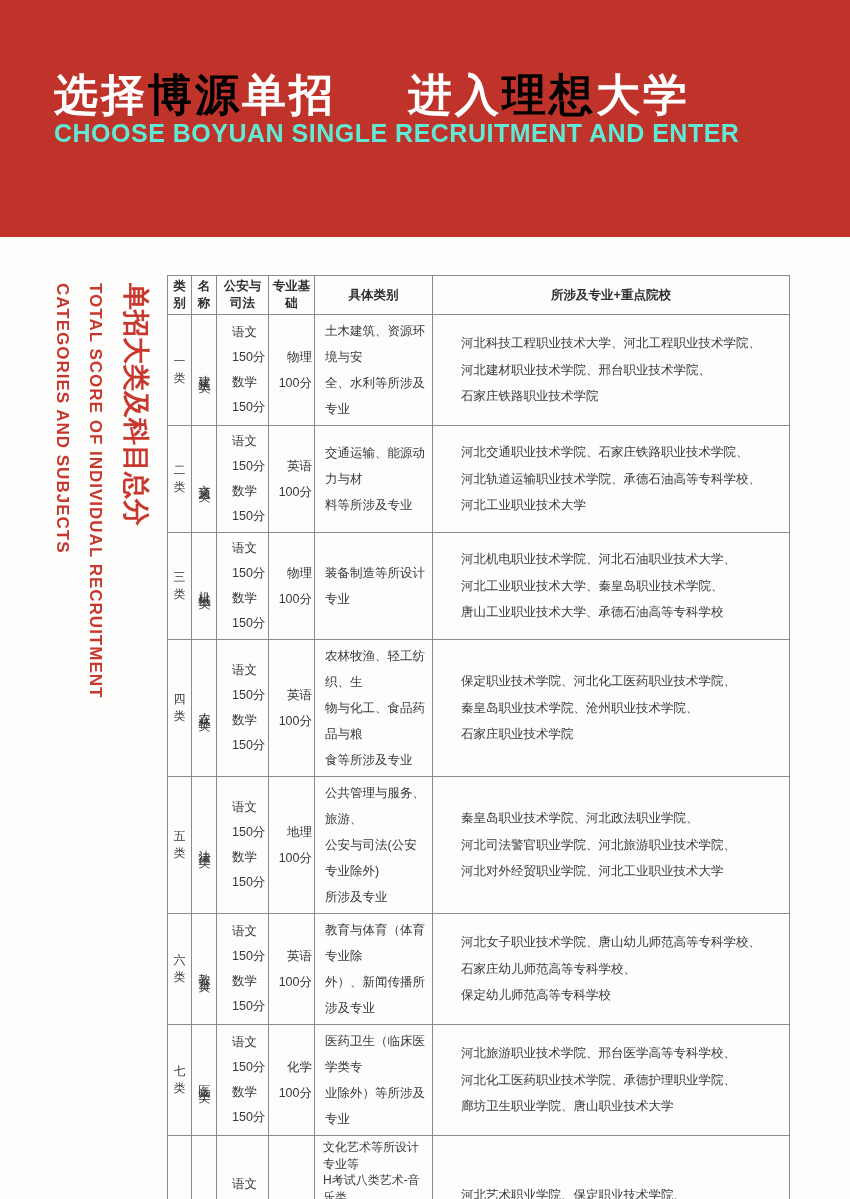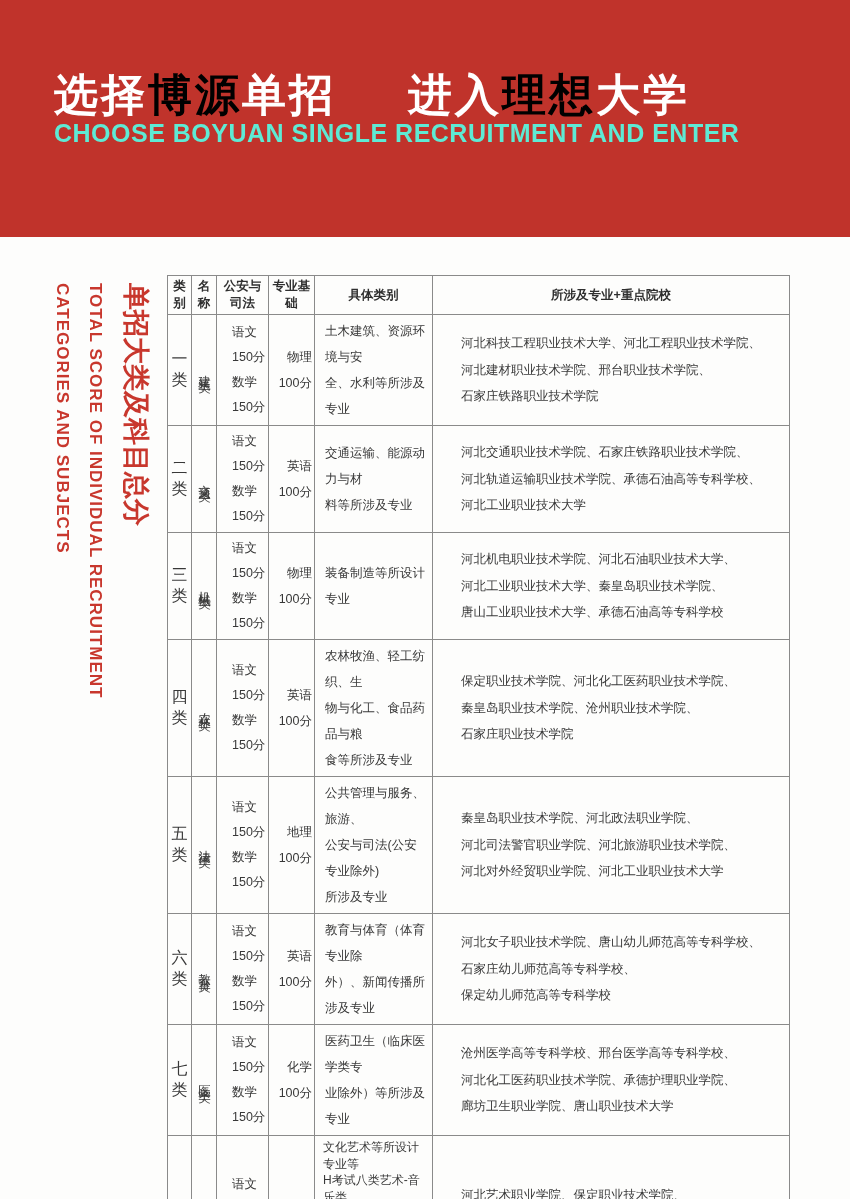--- a/index.html
+++ b/index.html
@@ -37,21 +37,21 @@
   .table-wrap{position:absolute;left:167px;top:275px;}
   table{
     border-collapse:collapse;table-layout:fixed;width:622px;
     color:#383838;
   }
   th,td{
     border:1px solid #8a8a8a;vertical-align:middle;
     font-size:12.5px;padding:3px 2px;
   }
   th{font-weight:700;height:18px;padding:2px 1px;color:#2f2f2f;}
-  td.category{text-align:center;font-size:16px;padding:0 1px;}
+  td.category{text-align:center;font-size:12px;padding:0 1px;}
   td.name{text-align:center;padding:0;}
   td.name .vertical{
     display:inline-block;writing-mode:vertical-rl;text-orientation:upright;
     letter-spacing:3px;font-size:12.5px;
   }
   td.culture{white-space:pre-line;text-align:left;padding-left:15px;line-height:25px;}
   td.basis{white-space:pre-line;text-align:right;line-height:26px;}
   td.detail{white-space:pre-line;text-align:left;padding-left:10px;padding-right:4px;line-height:26px;}
   td.detail.compact{line-height:16.5px;font-size:12px;padding-left:8px;}
   td.colleges{white-space:pre-line;text-align:left;padding-left:28px;line-height:26.5px;}
@@ -178,21 +178,21 @@
       </tr>
       <tr>
         <td class="category">七类</td>
         <td class="name"><span class="vertical">医学类</span></td>
         <td class="culture">语文150分
 数学150分</td>
         <td class="basis">化学
 100分</td>
         <td class="detail">医药卫生（临床医学类专
 业除外）等所涉及专业</td>
-        <td class="colleges">沧州医学高等专科学校、邢台医学高等专科学校、
+        <td class="colleges">河北旅游职业技术学院、邢台医学高等专科学校、
 河北化工医药职业技术学院、承德护理职业学院、
 廊坊卫生职业学院、唐山职业技术大学</td>
       </tr>
       <tr>
         <td class="category">八类</td>
         <td class="name"></td>
         <td class="culture">语文150分
 数学150分</td>
         <td class="basis">历史
 100分</td>

